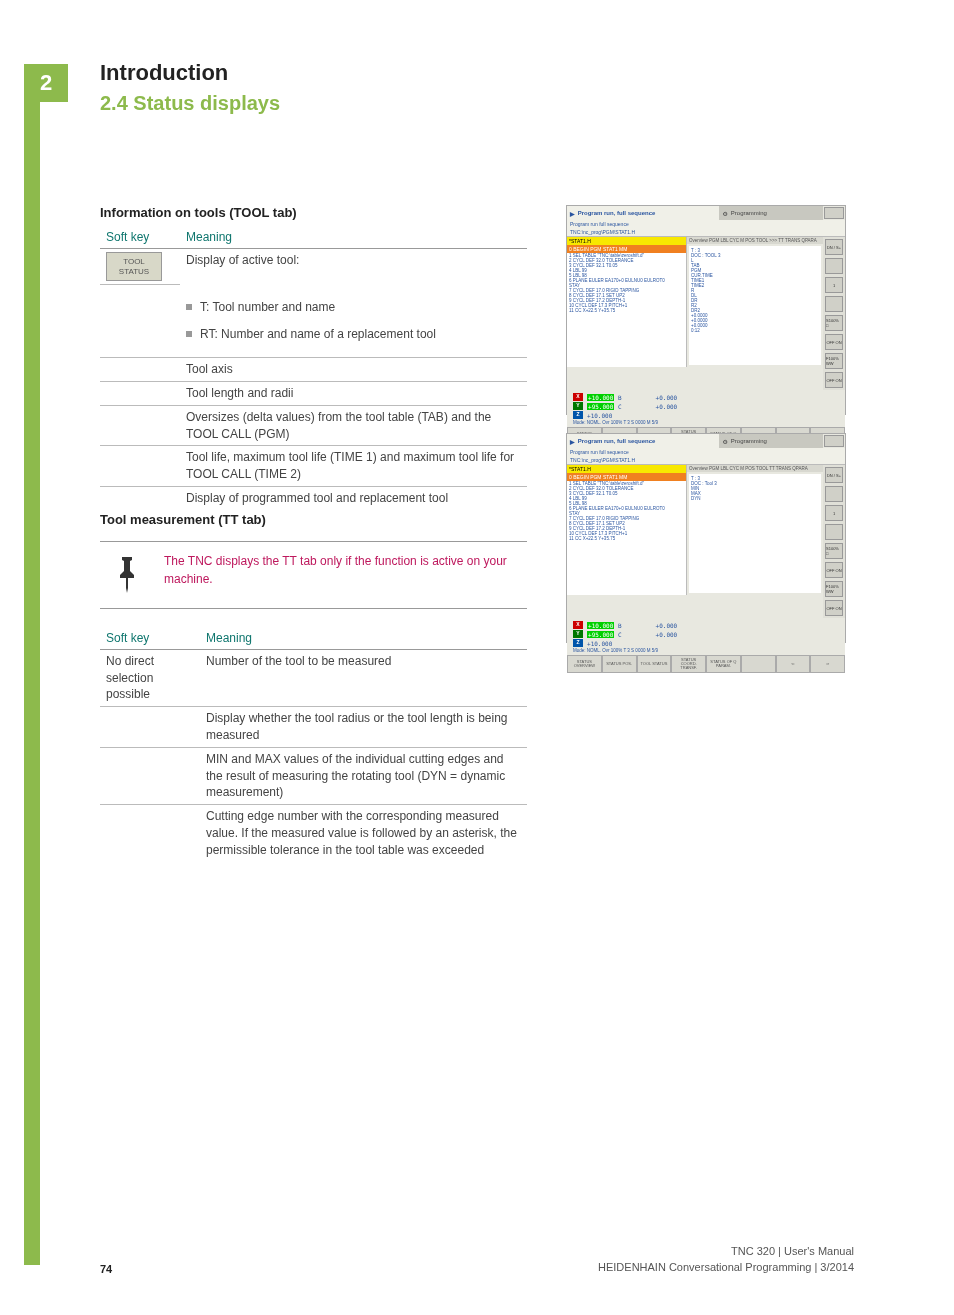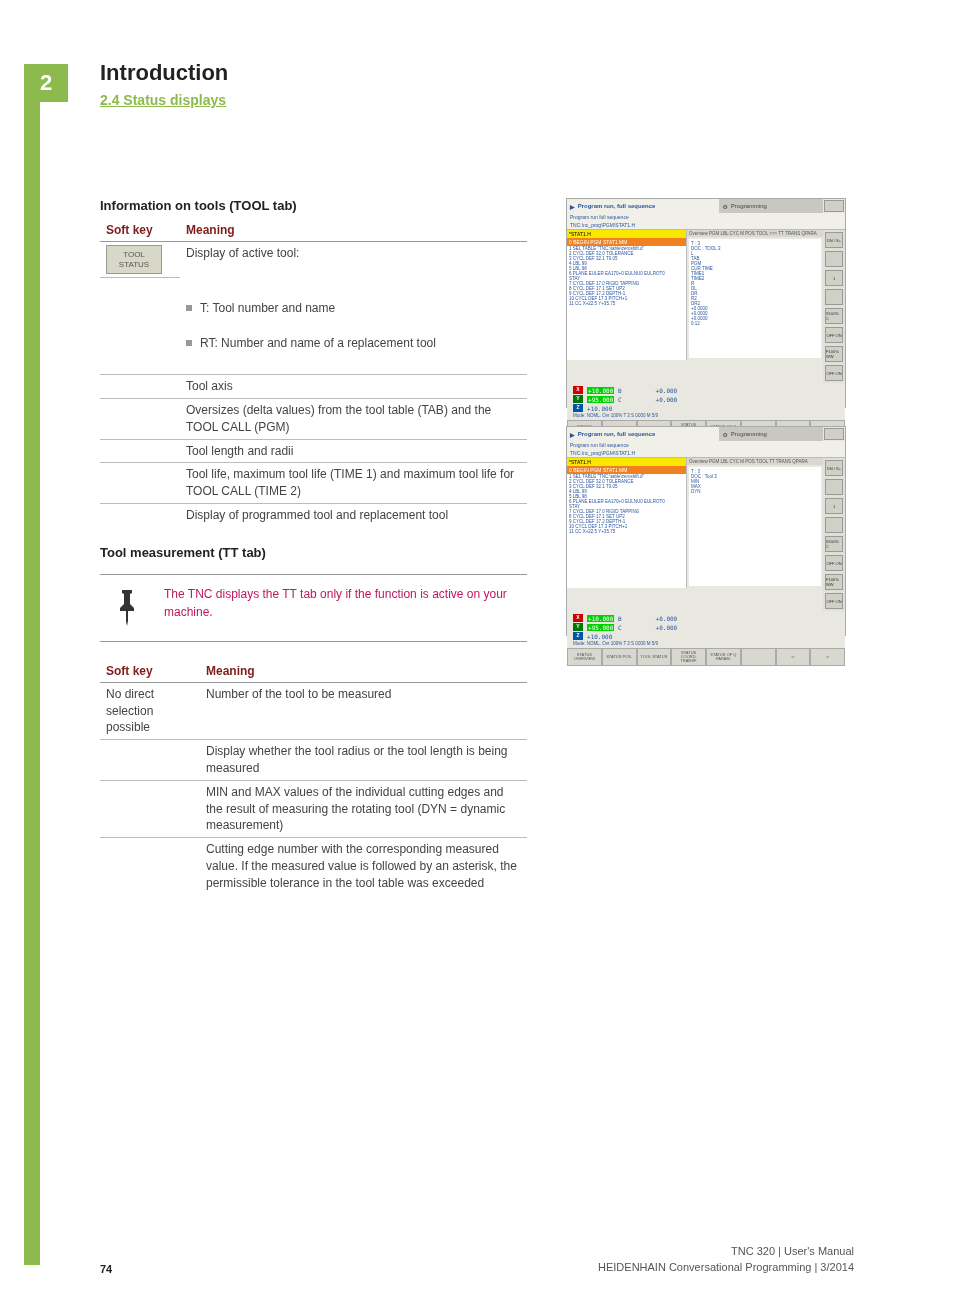--- a/index.html
+++ b/index.html
@@ -2,30 +2,30 @@
 <html><head>
 <meta charset="utf-8">
 <style>
   * { margin: 0; padding: 0; box-sizing: border-box; }
   body { font-family: Arial, Helvetica, sans-serif; background: #fff; width: 954px; height: 1315px; position: relative; color: #333; }
   .page { padding: 60px 100px 40px 60px; position: relative; height: 100%; }
   .green-tab { position: absolute; left: 24px; top: 64px; width: 44px; height: 38px; background: #8dba4c; color: #fff; font-size: 22px; font-weight: bold; display: flex; align-items: center; justify-content: center; }
   .green-bar { position: absolute; left: 24px; top: 102px; width: 16px; bottom: 50px; background: #8dba4c; }
   .header { margin-left: 40px; margin-bottom: 90px; }
   .h-title { font-size: 22px; font-weight: bold; color: #222; margin-bottom: 6px; }
-  .h-sub { font-size: 14px; font-weight: bold; color: #8dba4c; text-decoration: underline; }
+  .h-sub { font-size: 20px; font-weight: bold; color: #8dba4c; }
   .content { margin-left: 40px; display: flex; gap: 39px; }
   .left-col { width: 430px; }
   .right-col { width: 290px; display: flex; flex-direction: column; gap: 18px; }
   .section-title { font-size: 13px; font-weight: bold; color: #222; margin-bottom: 6px; }
   table.info { width: 100%; border-collapse: collapse; font-size: 12px; color: #444; }
-  table.info th { text-align: left; font-weight: bold; padding: 4px 6px; border-bottom: 1px solid #999; color: #7f1d1d; }
+  table.info th { text-align: left; font-weight: normal; padding: 4px 6px; border-bottom: 1px solid #999; color: #0f766e; }
   table.info td { padding: 3px 6px; border-bottom: 1px solid #bbb; vertical-align: top; line-height: 1.4; }
   .softkey-btn { display: inline-block; background: #d8d8c8; border: 1px solid #999; font-size: 8px; padding: 4px 6px; text-align: center; width: 56px; line-height: 1.2; color: #555; }
-  .bullet-row { display: flex; align-items: flex-start; gap: 8px; margin: 19px 0; }
+  .bullet-row { display: flex; align-items: flex-start; gap: 8px; margin: 11px 0; }
   .bullet-sq { width: 6px; height: 6px; background: #999; margin-top: 5px; flex-shrink: 0; }
   .note-box { display: flex; align-items: flex-start; gap: 14px; border-top: 1px solid #999; border-bottom: 1px solid #999; padding: 10px 4px; margin: 14px 0 18px 0; }
   .note-icon { width: 46px; height: 46px; display: flex; align-items: center; justify-content: center; }
   .note-text { font-size: 12px; color: #be185d; line-height: 1.5; flex: 1; }
   .screenshot { width: 280px; height: 210px; border: 1px solid #aaa; background: #e8e8e0; position: relative; font-size: 5px; }
   .ss-header { display: flex; height: 14px; }
   .ss-hleft { flex: 1.5; background: #f0f0e8; color: #2a55a0; font-size: 6px; font-weight: bold; padding: 2px 3px; display: flex; align-items: center; gap: 3px; }
   .ss-hright { flex: 1; background: #c8c8c0; color: #444; font-size: 6px; padding: 2px 3px; display: flex; align-items: center; gap: 3px; }
   .ss-hbtn { width: 20px; height: 12px; background: #d0d0c8; border: 1px solid #999; margin: 1px; }
   .ss-sub { font-size: 5px; color: #2a55a0; padding: 1px 3px; background: #f0f0e8; }
@@ -97,38 +97,38 @@
                   <div>RT: Number and name of a replacement tool</div>
                 </div>
           </td>
         </tr>
         <tr>
               <td></td>
               <td>Tool axis</td>
             </tr>
         <tr>
               <td></td>
+              <td>Tool length and radii</td>
+            </tr>
+        <tr>
+              <td></td>
               <td>Oversizes (delta values) from the tool table (TAB) and the TOOL CALL (PGM)</td>
-            </tr>
-        <tr>
-              <td></td>
-              <td>Tool length and radii</td>
             </tr>
         <tr>
               <td></td>
               <td>Tool life, maximum tool life (TIME 1) and maximum tool life for TOOL CALL (TIME 2)</td>
             </tr>
         <tr>
               <td style="border-bottom:none"></td>
               <td style="border-bottom:none">Display of programmed tool and replacement tool</td>
             </tr>
       </tbody>
         </table>
 
-      <div class="section-title" style="margin-top:18px">Tool measurement (TT tab)</div>
+      <div class="section-title" style="margin-top:2px">Tool measurement (TT tab)</div>
 
       <div class="note-box">
         <div class="note-icon pin-icon">
           <svg viewBox="0 0 30 40">
               <path d="M10 2 h10 v3 l-2 1 v10 l4 4 v3 h-6 v10 l-1 5 -1 -5 v-10 h-6 v-3 l4 -4 v-10 l-2 -1 z" fill="#333"></path>
             </svg>
         </div>
         <div class="note-text">The TNC displays the TT tab only if the function is active on your machine.</div>
       </div>
 

